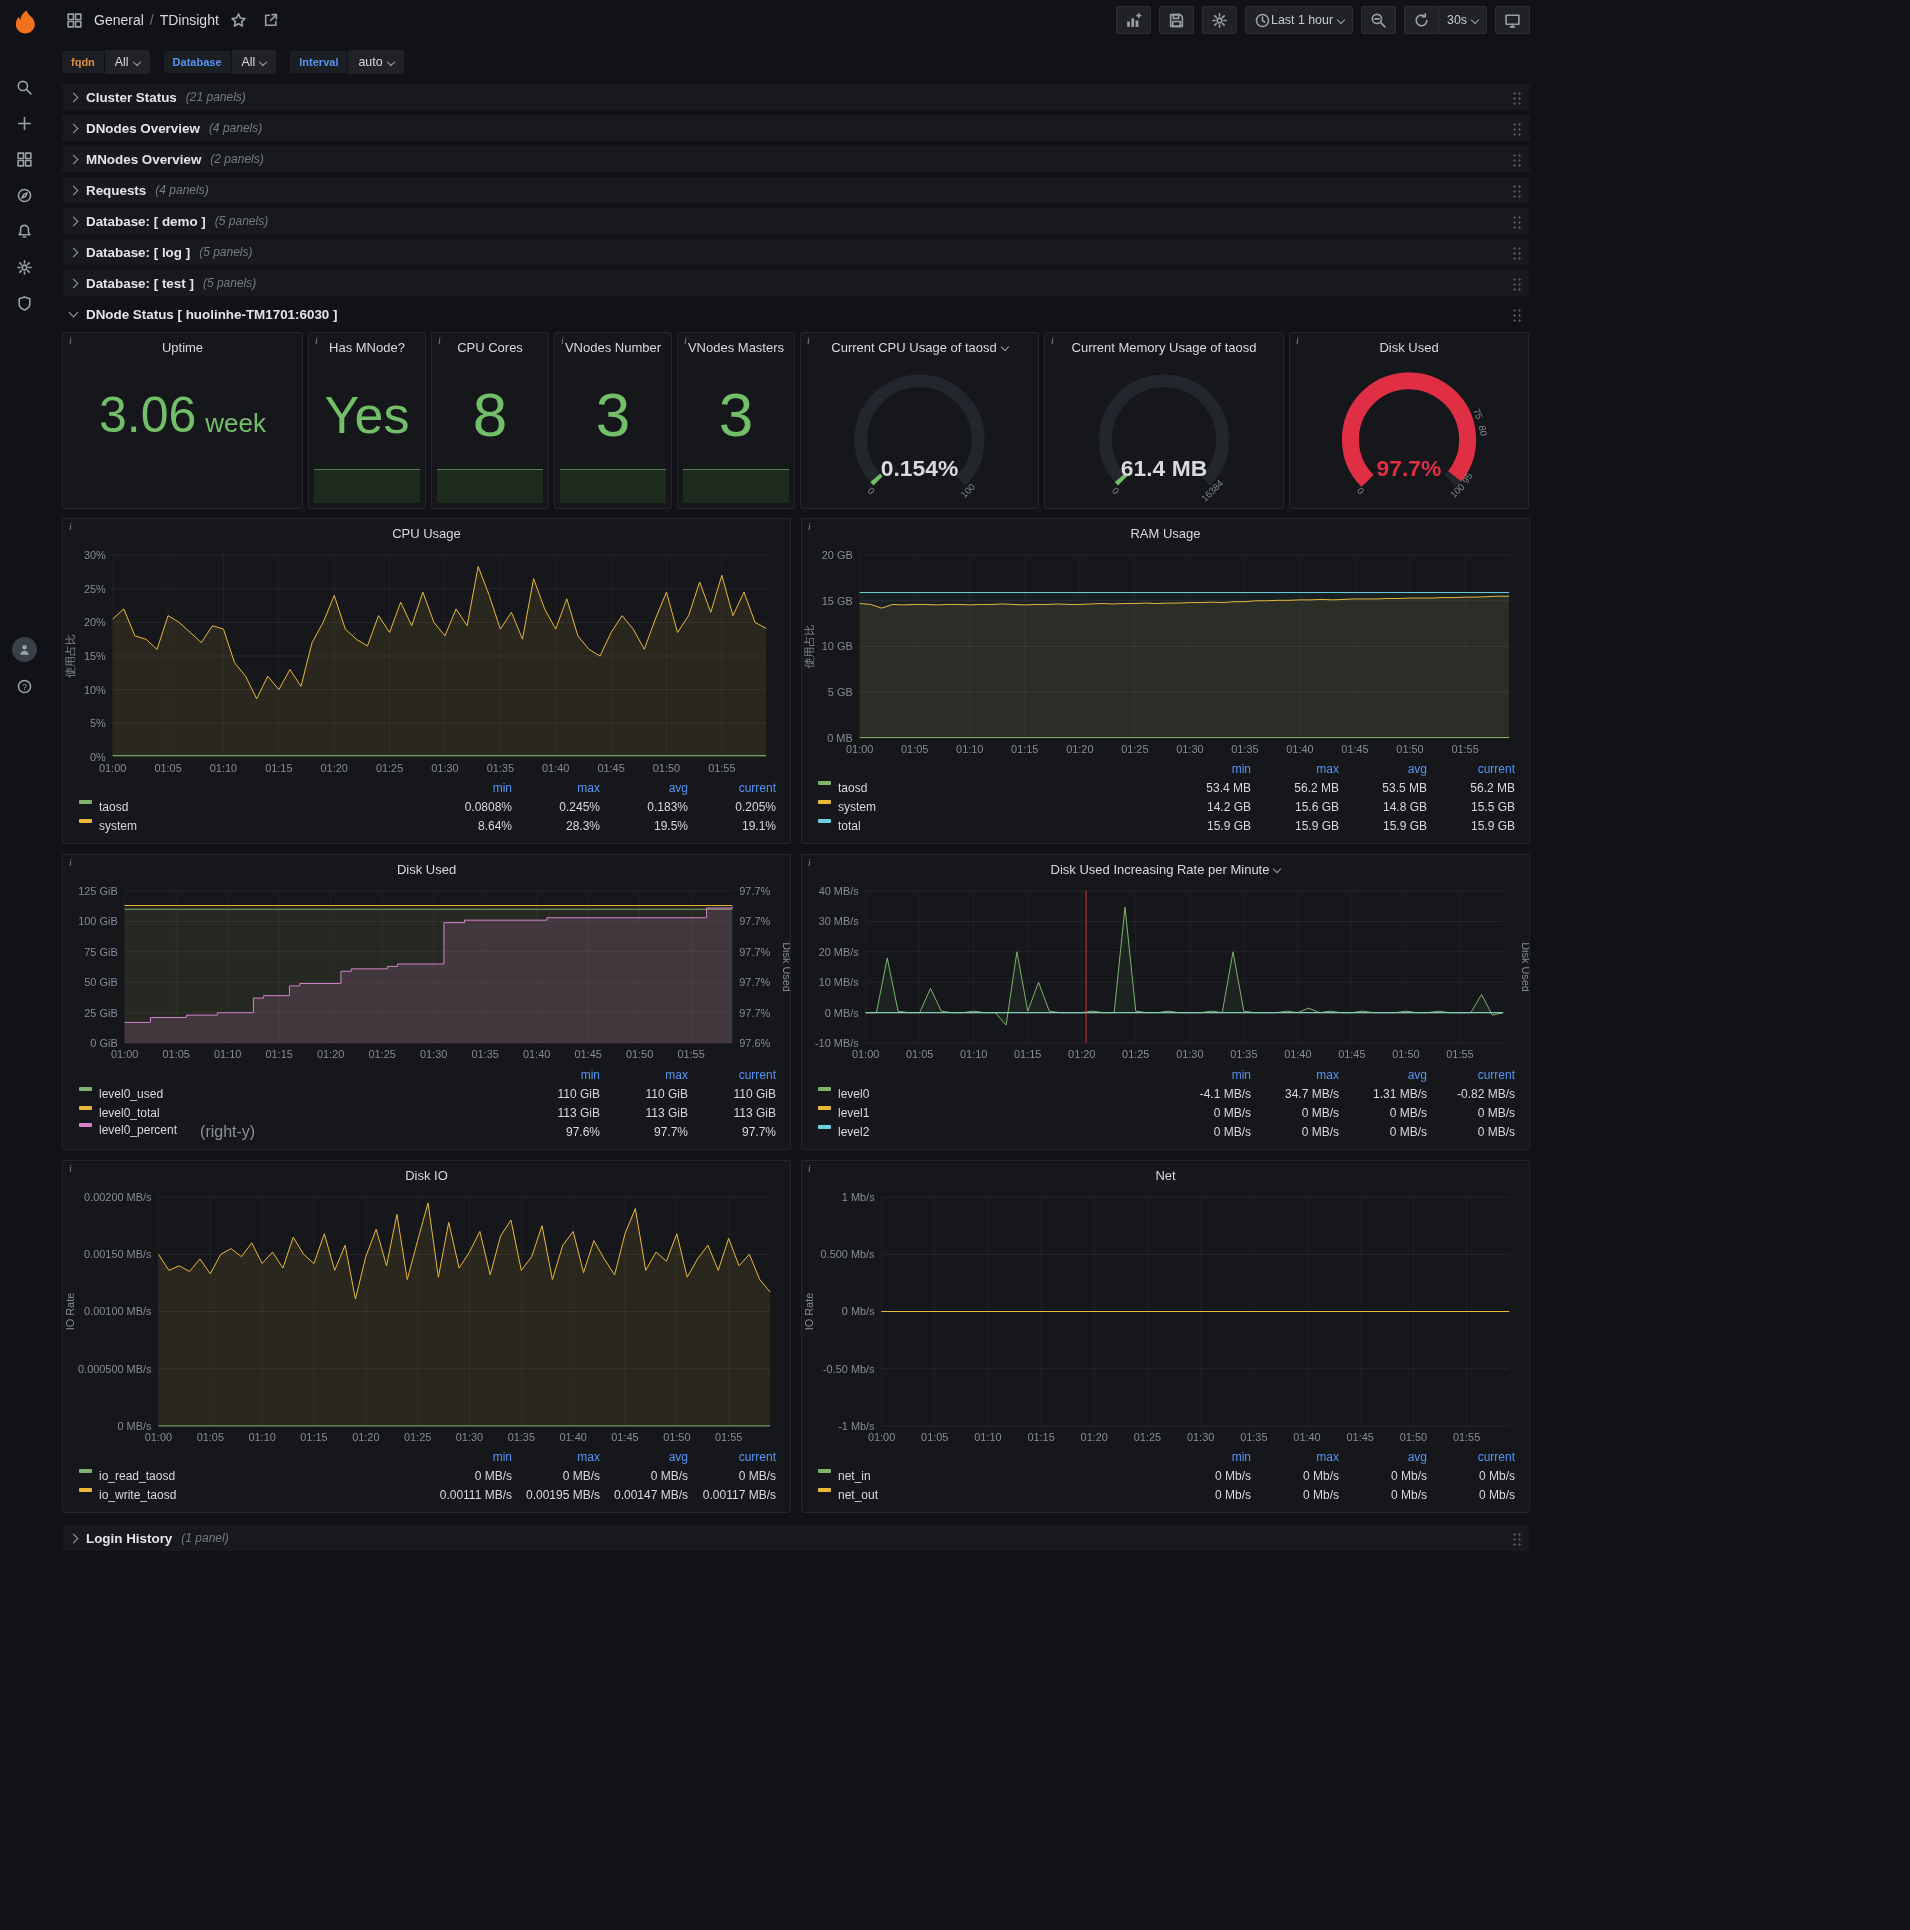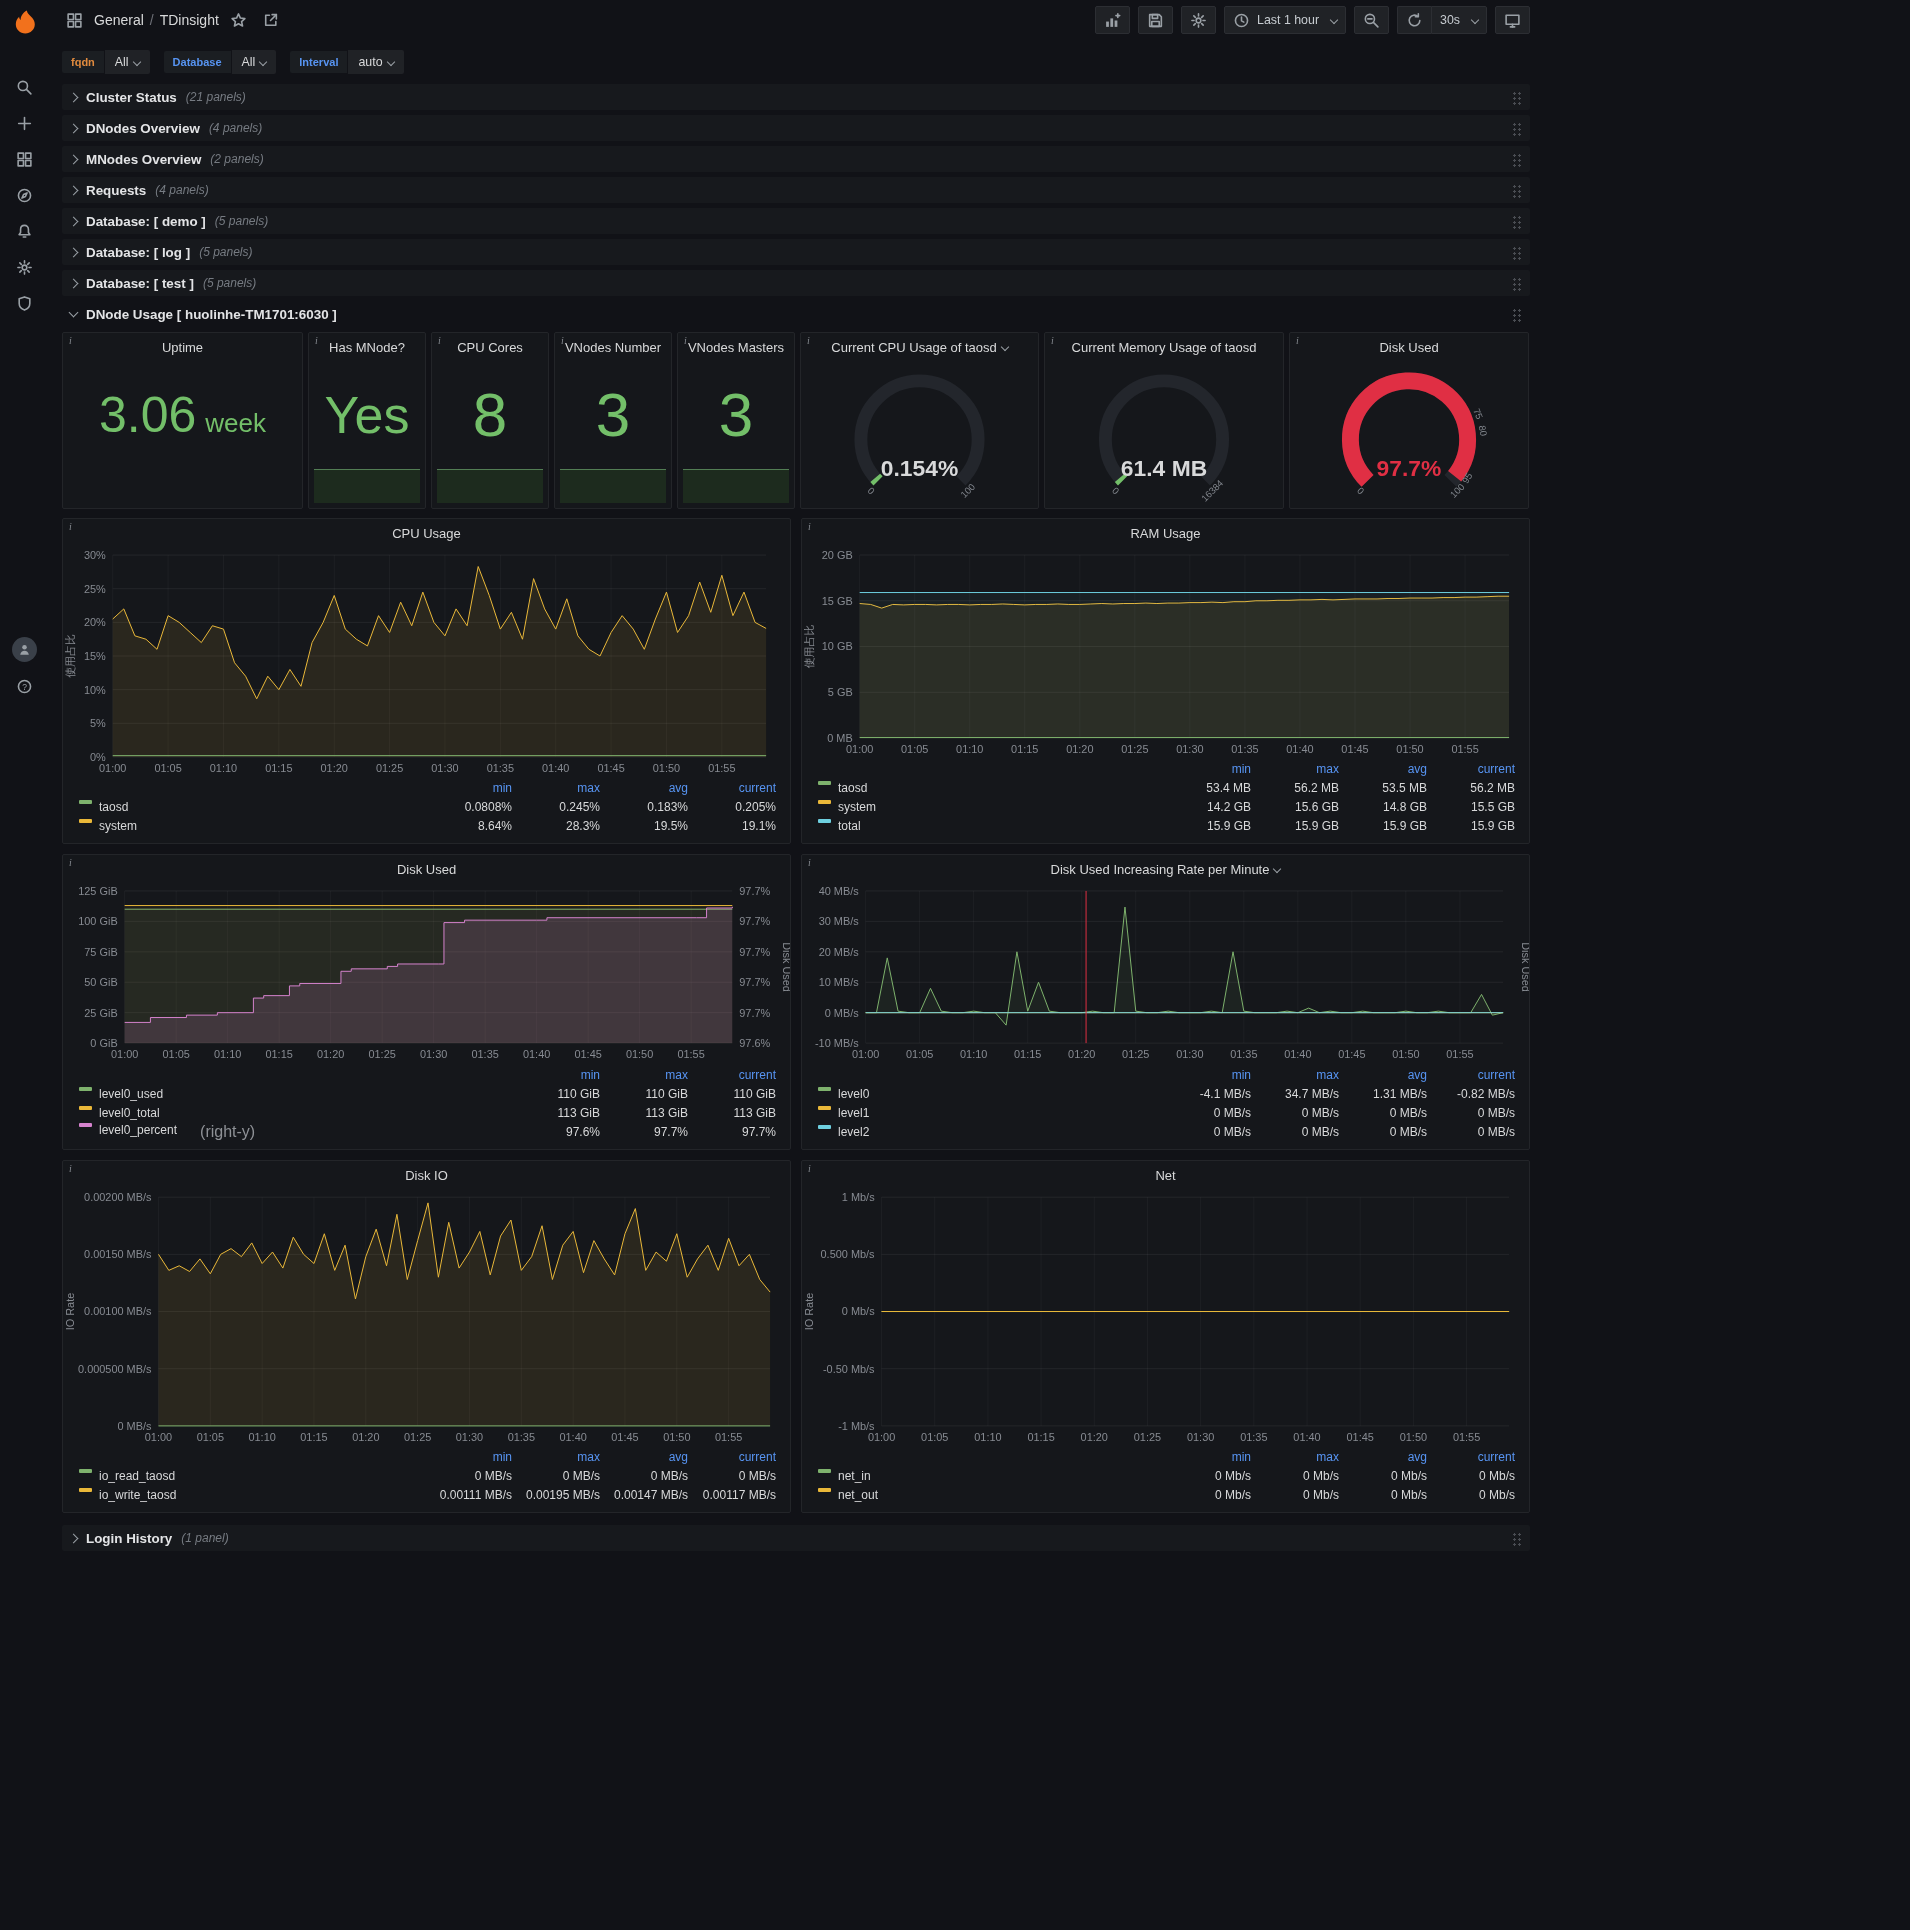--- a/index.html
+++ b/index.html
@@ -15,21 +15,21 @@
 .side-bottom{position:absolute;top:637px;left:0;width:48px;display:flex;flex-direction:column;align-items:center;gap:12px}
 .avatar{width:25px;height:25px;border-radius:50%;background:#3a4049;display:flex;align-items:center;justify-content:center;cursor:pointer}
 
 .main{width:1490px;flex:none}
 .navbar{height:40px;display:flex;align-items:center;gap:8px;padding:0 8px 0 14px}
 .crumb{font-size:14px;color:#d8d9da;cursor:pointer}
 .crumb.title{font-weight:400}
 .sep{color:#6e7077;font-size:14px;margin:0 -2px}
 .ibtn{background:none;border:none;display:flex;align-items:center;justify-content:center;width:24px;height:24px;cursor:pointer}
 .nav-spacer{flex:1}
-.nbtn{height:28px;background:#202226;border:1px solid #2c2e33;border-radius:2px;color:#c7ccd1;display:flex;align-items:center;justify-content:center;gap:7px;padding:0 8px;font-size:12.4px;font-family:inherit;cursor:pointer;white-space:nowrap}
+.nbtn{height:28px;background:#202226;border:1px solid #2c2e33;border-radius:2px;color:#c7ccd1;display:flex;align-items:center;justify-content:center;padding:0 8px;font-size:12.4px;font-family:inherit;cursor:pointer;white-space:nowrap}
 .grp{display:flex}
 .grp .nbtn:first-child{border-radius:2px 0 0 2px;border-right:none}
 .grp .nbtn:last-child{border-radius:0 2px 2px 0}
 .caret{display:inline-block;width:6px;height:6px;border-right:1.4px solid #9aa0a6;border-bottom:1.4px solid #9aa0a6;transform:rotate(45deg);margin-left:5px;vertical-align:2px}
 
 .dash{padding:8px 8px 0 14px}
 .submenu{display:flex;gap:14px;padding:2px 0 10px 0}
 .var{display:flex;gap:1px;align-items:center}
 .var-label{background:#1b1e22;padding:5px 9px;font-size:11px;font-weight:700;border-radius:2px 0 0 2px;cursor:pointer}
 .var-value{background:#202226;color:#d8d9da;padding:5px 10px;font-size:12.4px;border-radius:0 2px 2px 0;display:flex;align-items:center;cursor:pointer}
@@ -305,21 +305,21 @@
         </div>
       <div class="rowbar">
           <span class="chev right"></span>
           <span class="rtitle">Database: [ test ]</span>
           <span class="rcount">(5 panels)</span>
           <span class="drag"></span>
         </div>
 
       <div class="rowbar open">
           <span class="chev down"></span>
-          <span class="rtitle">DNode Usage [ huolinhe-TM1701:6030 ]</span>
+          <span class="rtitle">DNode Status [ huolinhe-TM1701:6030 ]</span>
           <span class="drag"></span>
         </div>
 
       <div class="stats">
         <section class="panel stat">
           <span class="pinfo">i</span>
           <h2 class="ptitle">Uptime</h2>
           <div class="stat-val"><span class="num">3.06</span><span class="unit">week</span></div>
         </section>
         <section class="panel stat">

